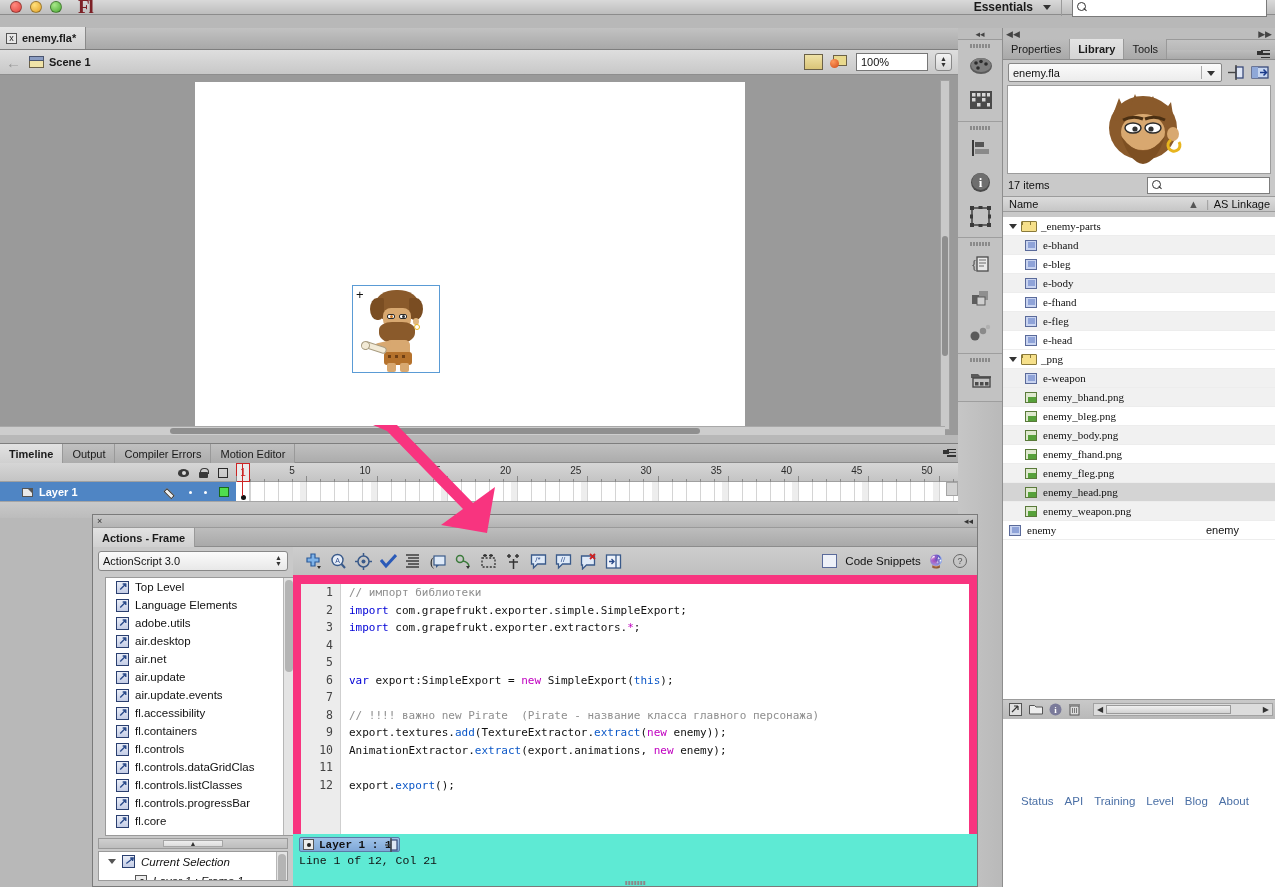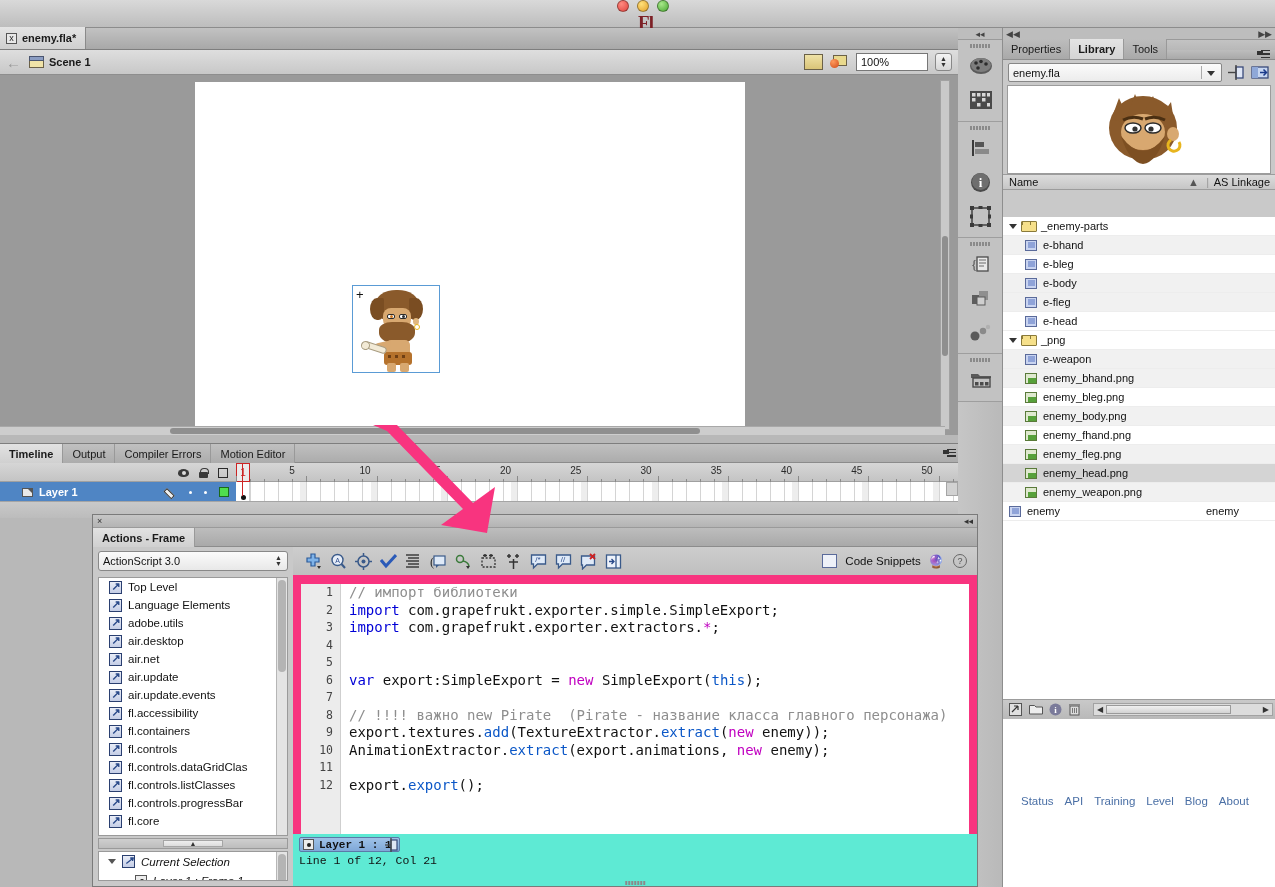--- a/index.html
+++ b/index.html
@@ -8,24 +8,24 @@
     font-family: "Liberation Sans", sans-serif;
     font-size: 11px;
     background: #b8b8b8;
     overflow: hidden;
     -webkit-font-smoothing: antialiased;
   }
   #app { position: relative; width: 1275px; height: 887px; }
 
   
   .titlebar {
-    position:absolute; left:0; top:0; width:1275px; height:28px;
+    position:absolute; left:0; top:0; width:1275px; height:15px;
     background: linear-gradient(to bottom,#d9d9d9,#bdbdbd);
     border-bottom:1px solid #8c8c8c;
-    display:flex; align-items:center;flex-direction:column;
+    display:flex; align-items:center;
   }
   .traffic { display:flex; gap:8px; padding-left:10px; align-items:center; }
   .tl { width:12px; height:12px; border-radius:50%; border:1px solid rgba(0,0,0,.35); }
   .tl.red { background: radial-gradient(circle at 35% 30%, #ff8a80, #e0443e); }
   .tl.yel { background: radial-gradient(circle at 35% 30%, #ffe07a, #e3a12a); }
   .tl.grn { background: radial-gradient(circle at 35% 30%, #a8e88a, #4aa832); }
   .fl-logo {
     margin-left:16px; font-family:"Liberation Serif", serif;
     font-weight:bold; font-size:19px; color:#7d2026; letter-spacing:-1px;
   }
@@ -188,21 +188,21 @@
   .li.alt { background:#f1f1f1; }
   .li.sel { background:#d4d4d4; }
   .li .tri { width:0;height:0;border-left:4px solid transparent;border-right:4px solid transparent;border-top:5px solid #333;margin-left:6px; }
   .folder-ic { width:14px;height:11px;position:relative;margin-left:4px; }
   .folder-ic::before { content:"";position:absolute;left:0;bottom:0;width:14px;height:9px;background:#f6e08a;border:1px solid #8a7a3a;border-radius:1px; }
   .folder-ic::after { content:"";position:absolute;left:1px;top:0;width:7px;height:3px;background:#f6e08a;border:1px solid #8a7a3a;border-bottom:none; }
   .mc-ic { width:12px;height:11px;background:#c9d4f0;border:1px solid #5a6a9a;margin-left:22px;position:relative; }
   .mc-ic::after { content:"";position:absolute;left:1.5px;top:1.5px;width:7px;height:6px;background:#8fa3d8; }
   .png-ic { width:12px;height:11px;background:#dfe9cf;border:1px solid #5a7a3a;margin-left:22px;position:relative; }
   .png-ic::after { content:"";position:absolute;left:1.5px;top:4px;width:8px;height:5px;background:#57a13a; }
-  .li .lbl { margin-left:6px; }
+  .li .lbl { margin-left:6px;font-family:Liberation Serif, serif; }
   .li .aslink { position:absolute;right:36px;font-size:11px;color:#111; }
   .rp-footer { position:absolute;left:0;bottom:168px;width:272px;height:20px;background:linear-gradient(#c9c9c9,#b9b9b9);
     border-top:1px solid #9c9c9c;display:flex;align-items:center;gap:7px;padding-left:6px; }
   .fb { width:13px;height:13px;position:relative; }
   .rp-hsb { flex:1;height:13px;margin:0 2px 0 4px;background:#dcdcdc;border:1px solid #a2a2a2;display:flex;align-items:center;position:relative; }
   .rp-hsb .thumb { position:absolute;left:12px;top:1px;width:125px;bottom:1px;background:linear-gradient(#f0f0f0,#d2d2d2);border:1px solid #9a9a9a; }
   .arr { font-size:8px;color:#333;position:absolute; }
   .rp-blank { position:absolute;left:0;bottom:0;width:272px;height:168px;background:#fff; }
   .footlinks { position:absolute;left:18px;bottom:80px;display:flex;gap:11px;font-size:11.5px;color:#4a6fa5; }
 
@@ -210,21 +210,21 @@
   .actions { position:absolute;left:92px;top:514px;width:886px;height:373px;background:#c9c9c9;border:1px solid #7a7a7a; }
   .ac-close { height:13px;background:linear-gradient(#c6c6c6,#b4b4b4);display:flex;align-items:center;justify-content:space-between;padding:0 4px;font-size:9px;color:#333;border-bottom:1px solid #9a9a9a; }
   .ac-tabs { display:flex;height:19px;background:linear-gradient(#c3c3c3,#aeaeae);border-bottom:1px solid #8c8c8c; }
   .ac-tab { padding:0 9px;height:19px;display:flex;align-items:center;font-size:11px;font-weight:bold;color:#1a1a1a;
     background:linear-gradient(#e2e2e2,#d0d0d0);border-right:1px solid #999; }
   .ac-tabfill { flex:1;background:linear-gradient(#bdbdbd,#a9a9a9); }
   .ac-left { position:absolute;left:0;top:32px;width:200px;bottom:0;background:#c9c9c9; }
   .as-select { margin:4px 5px;height:20px;background:linear-gradient(#fbfbfb,#e8e8e8);border:1px solid #888;border-radius:3px;
     display:flex;align-items:center;padding:0 4px;font-size:11px;color:#111;position:relative; }
   .as-select .st { position:absolute;right:5px;top:3px;display:flex;flex-direction:column;align-items:center;line-height:6px;font-size:7px;color:#333; }
-  .tree { position:absolute;left:5px;top:30px;width:190px;height:259px;background:#fff;border:1px solid #9a9a9a;overflow:hidden; }
+  .tree { position:absolute;left:12px;top:30px;width:190px;height:259px;background:#fff;border:1px solid #9a9a9a;overflow:hidden; }
   .tr { height:18px;display:flex;align-items:center;font-size:11.5px;color:#111;padding-left:10px;gap:6px; }
   .pkg-ic { width:13px;height:13px;background:linear-gradient(#e9edf7,#c4cde6);border:1.3px solid #2a3f70;position:relative;flex:none; }
   .pkg-ic::after { content:"↗";position:absolute;left:1.5px;top:-2px;font-size:11px;color:#2a4a8a;font-weight:bold; }
   .tree-sb { position:absolute;right:0;top:0;width:11px;height:100%;background:#e4e4e4;border-left:1px solid #b6b6b6; }
   .tree-sb i { position:absolute;left:1px;top:2px;width:8px;height:92px;background:#b4b4b4;border-radius:4px; }
   .splitter { position:absolute;left:5px;top:291px;width:190px;height:11px;background:linear-gradient(#cfcfcf,#bdbdbd);
     border:1px solid #9a9a9a;display:flex;align-items:center;justify-content:center; }
   .splitter .hh { width:60px;height:7px;background:linear-gradient(#eee,#dcdcdc);border:1px solid #a5a5a5;display:flex;align-items:center;justify-content:center;font-size:7px;color:#333; }
   .cursel { position:absolute;left:5px;top:304px;width:190px;bottom:5px;background:#fff;border:1px solid #9a9a9a;overflow:hidden;font-style:italic; }
   .cs-row { height:19px;display:flex;align-items:center;font-size:11.5px;color:#111;gap:6px; }
@@ -239,21 +239,21 @@
   .tbi { width:25px;height:22px;display:flex;align-items:center;justify-content:center; }
   .tb-right { margin-left:auto;display:flex;align-items:center;gap:8px;padding-right:10px;font-size:11.5px;color:#111; }
   .snip-ic { width:15px;height:14px;background:#eef1f8;border:1px solid #5a6a9a;position:relative; }
   .wand { font-size:13px; }
   .help-c { width:14px;height:14px;border-radius:50%;border:1.4px solid #666;display:flex;align-items:center;justify-content:center;font-size:9px;color:#555; }
 
   .code-frame { position:absolute;left:0;top:28px;right:0;bottom:36px;border:8px solid #f8347f;border-top-width:9px;background:#fff; }
   .gutter { position:absolute;left:0;top:0;width:40px;bottom:0;background:#ececec;border-right:1px solid #cfcfcf; }
   .gline { height:17.5px;text-align:right;padding-right:7px;font-family:"DejaVu Sans Mono","Liberation Mono",monospace;font-size:11.5px;color:#444;line-height:17.5px; }
   .code { position:absolute;left:40px;top:0;right:0;bottom:0;padding-left:8px;
-    font-family:"DejaVu Sans Mono","Liberation Mono",monospace;font-size:14px;line-height:17.5px;color:#111;white-space:pre; }
+    font-family:"DejaVu Sans Mono","Liberation Mono",monospace;font-size:11px;line-height:17.5px;color:#111;white-space:pre; }
   .k-kw { color:#0000d6; }
   .k-cm { color:#8e8e8e; }
   .k-fn { color:#0b57c7; }
   .k-nw { color:#c000c0; }
 
   .ac-status { position:absolute;left:0;bottom:0;right:0;height:52px;background:#5eead4;font-family:Liberation Mono, monospace; }
   .st-chip { position:absolute;left:6px;top:3px;height:15px;background:linear-gradient(#9fc2e8,#7fa8d8);border:1px solid #5a7aa8;
     display:flex;align-items:center;gap:5px;padding:0 7px 0 3px;font-size:11px;font-weight:bold;color:#111;border-radius:2px; }
   .st-chip .fi { width:11px;height:11px;background:#ececec;border:1px solid #555;position:relative; }
   .st-chip .fi::after { content:"";position:absolute;left:3px;top:3px;width:4px;height:4px;border-radius:50%;background:#222; }
@@ -749,20 +749,26 @@
         <ellipse cx="50" cy="40" rx="8" ry="5" fill="#fff" stroke="#2a2a2a" stroke-width="1.4"></ellipse>
         <ellipse cx="70" cy="40" rx="8" ry="5" fill="#fff" stroke="#2a2a2a" stroke-width="1.4"></ellipse>
         <circle cx="52" cy="41" r="2.6" fill="#333"></circle>
         <circle cx="68" cy="41" r="2.6" fill="#333"></circle>
         <path d="M40 32 q10 -5 20 -1" stroke="#4a2f12" stroke-width="3" fill="none"></path>
         <path d="M62 31 q10 -4 20 1" stroke="#4a2f12" stroke-width="3" fill="none"></path>
         <ellipse cx="90" cy="46" rx="6" ry="7" fill="#d8a870"></ellipse>
         <path d="M88 52 a6 6 0 1 0 8 2" stroke="#e8b51e" stroke-width="3" fill="none"></path>
       </svg>
     </div>
+    <div class="rp-itemsrow">
+      <span class="items-count">17 items</span>
+      <div class="rp-search">
+        <span class="mag"></span>
+      </div>
+    </div>
     <div class="rp-colhead">
       <span style="padding-left:6px;">Name</span>
       <span style="position:absolute;right:76px;color:#555;">▲</span>
       <span style="position:absolute;right:66px;color:#999;">|</span>
       <span style="position:absolute;right:5px;">AS Linkage</span>
     </div>
     <div class="rp-list" id="library-list">
         <div class="li">
           <span class="tri"></span>
           <span class="folder-ic"></span>
@@ -772,20 +778,24 @@
           <span class="mc-ic"></span>
           <span class="lbl">e-bhand</span>
         </div>
         <div class="li">
           <span class="mc-ic"></span>
           <span class="lbl">e-bleg</span>
         </div>
         <div class="li alt">
           <span class="mc-ic"></span>
           <span class="lbl">e-body</span>
+        </div>
+        <div class="li">
+          <span class="mc-ic"></span>
+          <span class="lbl">e-fhand</span>
         </div>
         <div class="li alt">
           <span class="mc-ic"></span>
           <span class="lbl">e-fleg</span>
         </div>
         <div class="li">
           <span class="mc-ic"></span>
           <span class="lbl">e-head</span>
         </div>
         <div class="li">

